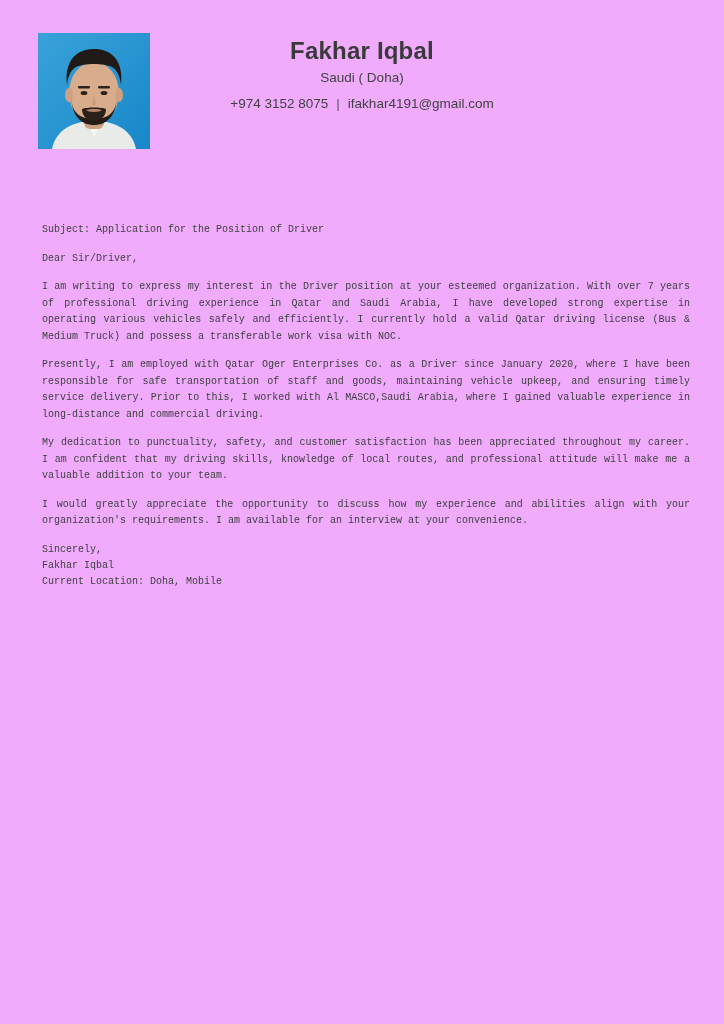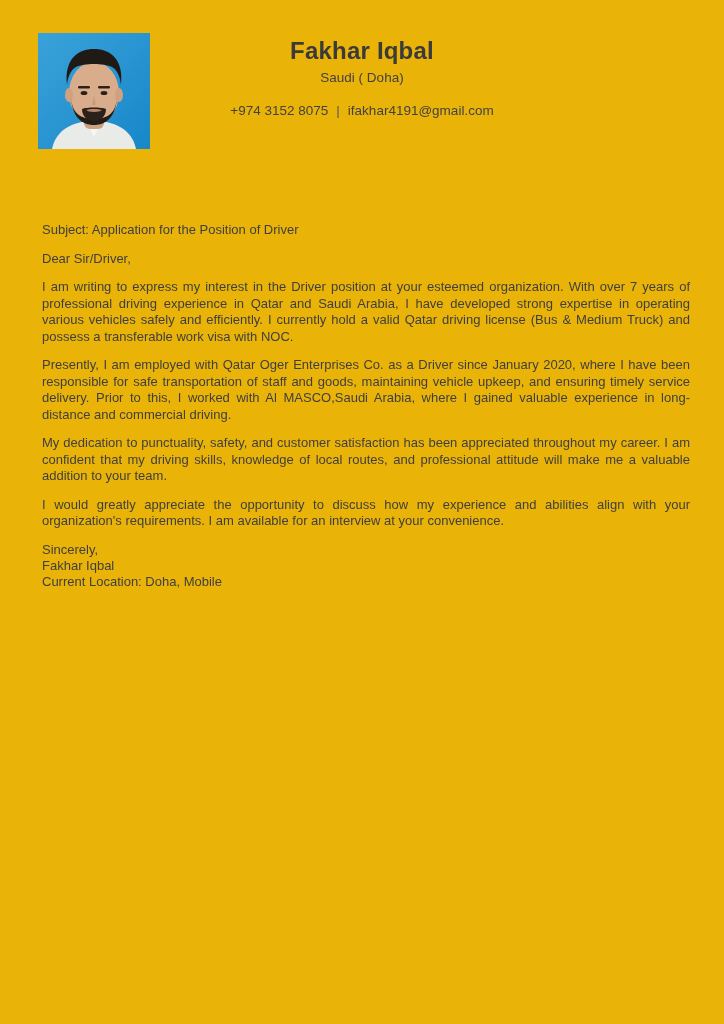--- a/index.html
+++ b/index.html
@@ -5,21 +5,21 @@
   html, body {
     margin: 0;
     padding: 0;
     background: #ffffff;
   }
   .page {
     position: relative;
     width: 724px;
     height: 1024px;
     margin: 0 auto;
-    background: #eab308;
+    background: #f0abfc;
     font-family: "Liberation Sans", "DejaVu Sans", sans-serif;
     color: #3d3d3d;
     overflow: hidden;
   }
   
   .header {
     position: relative;
     padding-top: 36px;
     min-height: 150px;
   }
@@ -47,34 +47,35 @@
   .location {
     font-size: 13.5px;
     line-height: 20px;
     color: #424242;
     margin: 2px 0 0 0;
   }
   .contact {
     font-size: 13.5px;
     line-height: 20px;
     color: #424242;
-    margin: 13px 0 0 0;
+    margin: 6px 0 0 0;
   }
   .contact .sep {
     display: inline-block;
     margin: 0 8px;
     color: #555555;
   }
   
   .letter {
     padding: 0 34px 0 42px;
     margin-top: 36px;
-    font-size: 13px;
+    font-size: 10px;
     line-height: 16.5px;
     color: #3f3f3f;
+    font-family: Liberation Mono, monospace;
   }
   .letter p {
     margin: 0 0 12px 0;
   }
   .letter p.body-par {
     text-align: justify;
   }
   .signature {
     margin-top: 0;
   }

